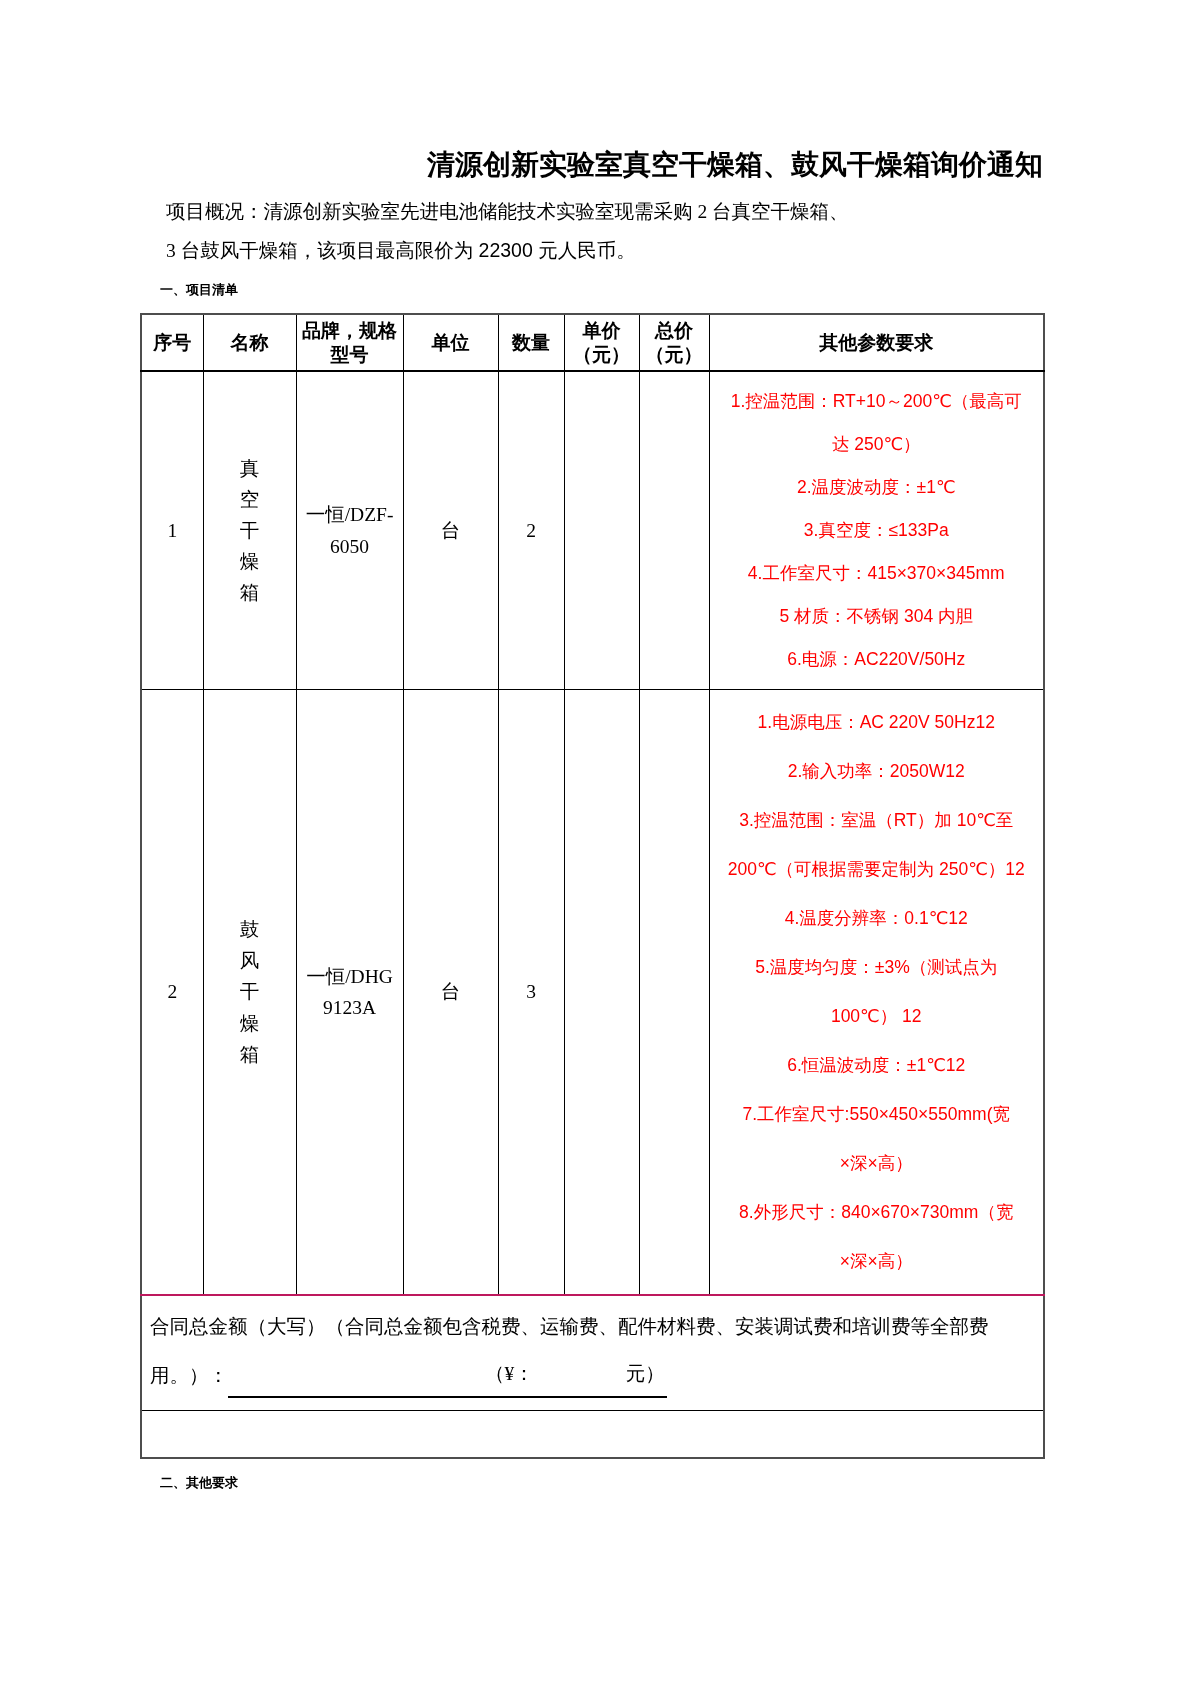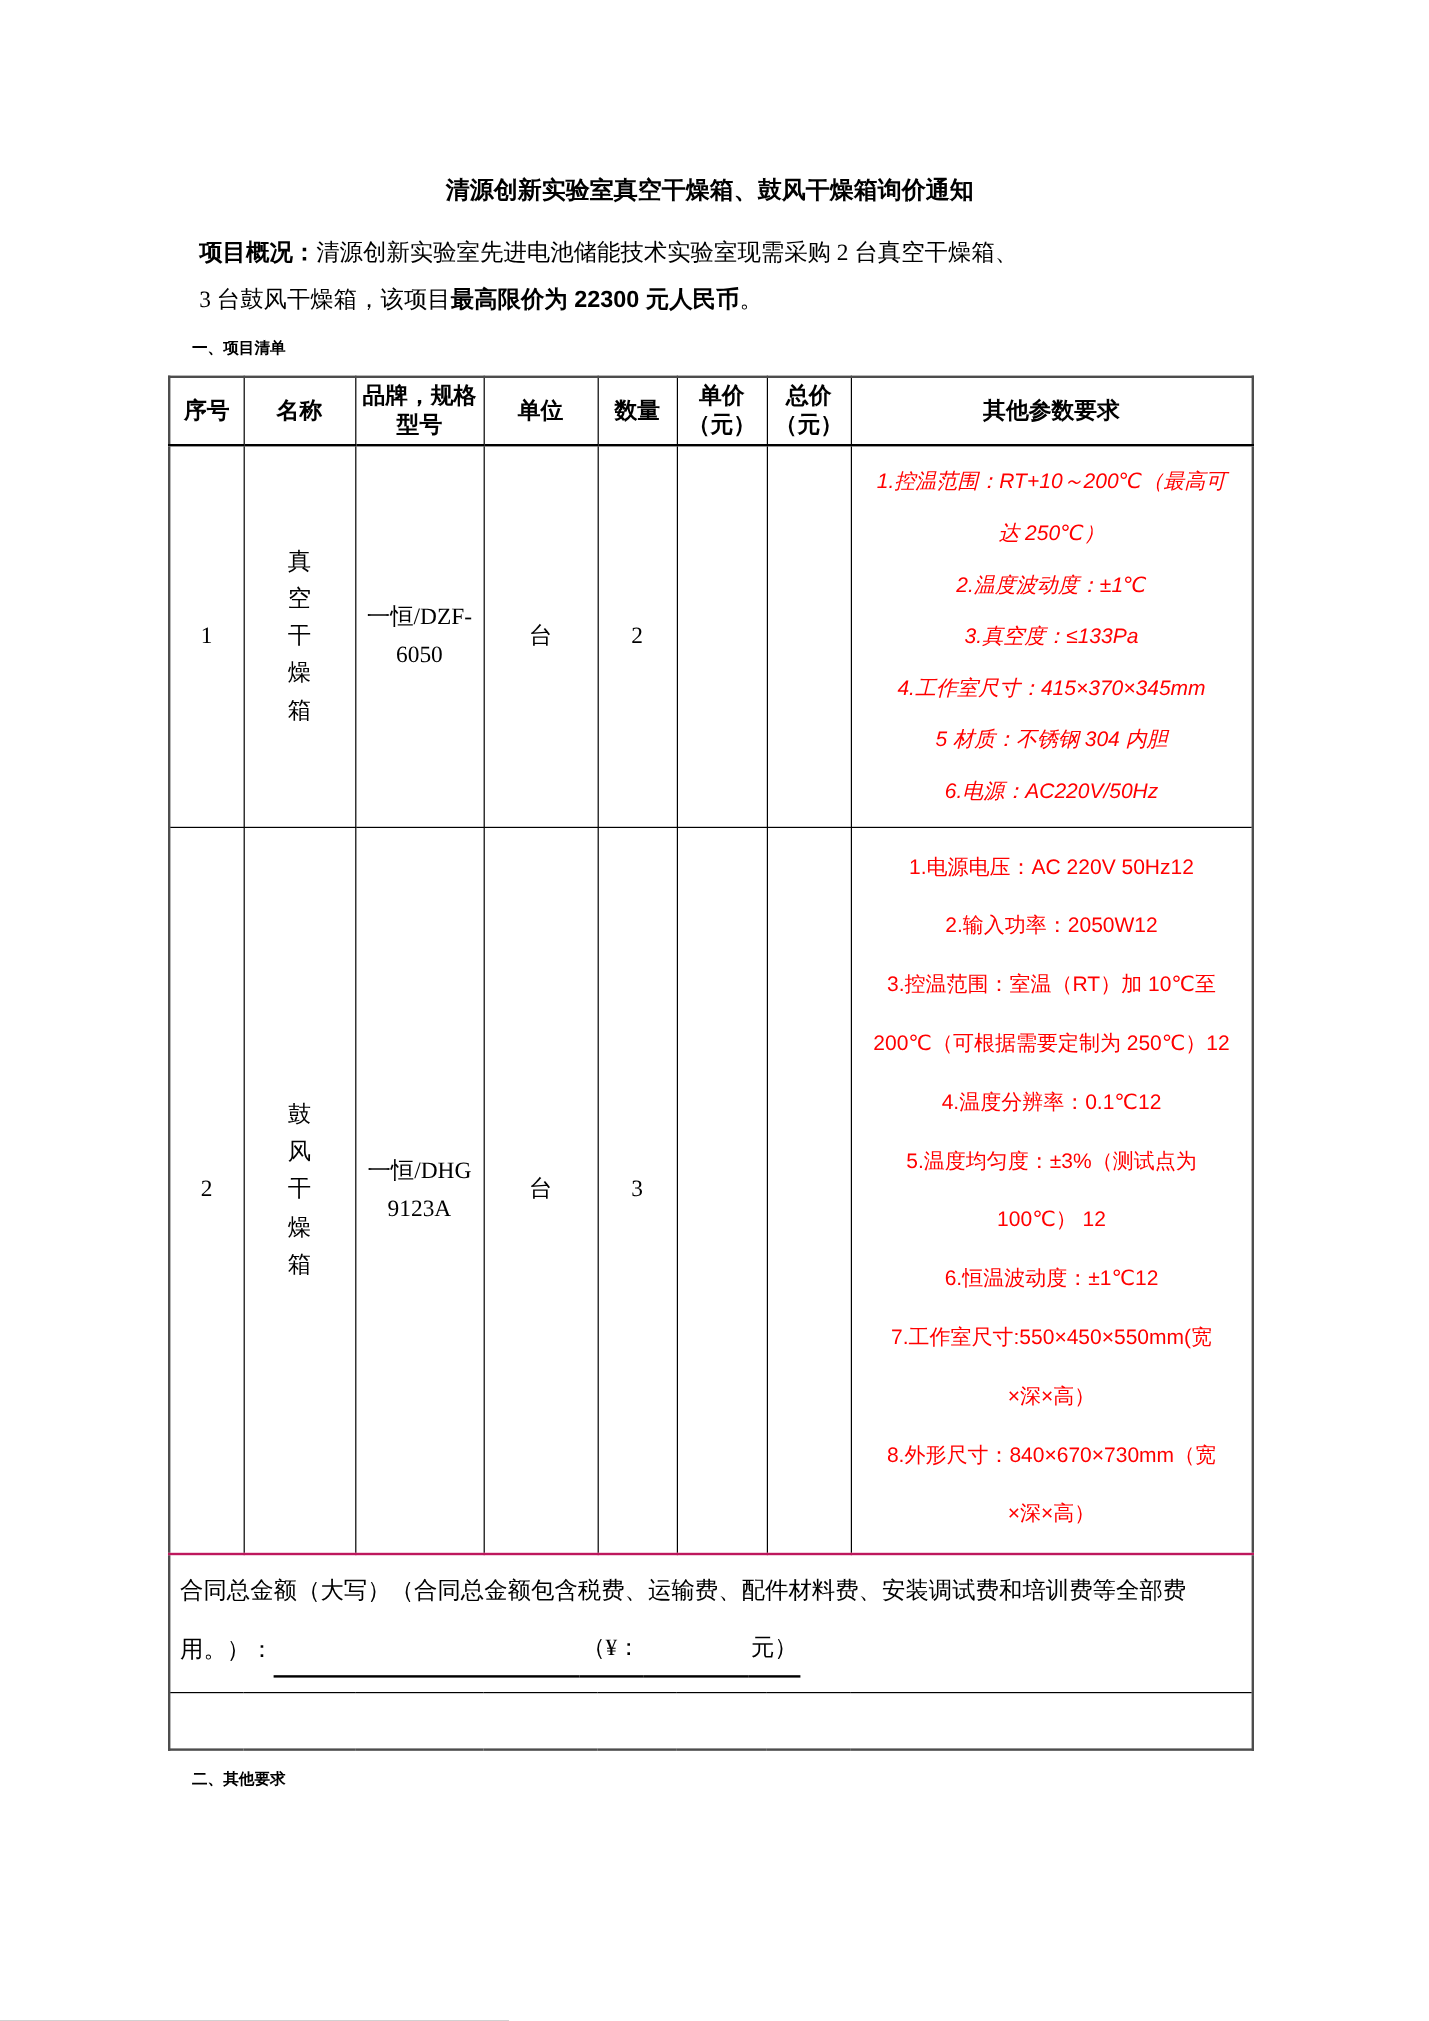--- a/index.html
+++ b/index.html
@@ -3,24 +3,24 @@
 <meta charset="utf-8">
 <style>
   * { margin:0; padding:0; box-sizing:border-box; }
   html,body { background:#888; }
   .page {
     position:relative; width:1191px; height:1684px; margin:0 auto;
     background:#ffffff; color:#000;
     font-family:"Liberation Serif","DejaVu Serif",serif;
     overflow:hidden;
   }
-  .hei { font-family:"Liberation Sans","DejaVu Sans",sans-serif; font-weight:bold;text-align:right; }
+  .hei { font-family:"Liberation Sans","DejaVu Sans",sans-serif; font-weight:normal;text-align:right; }
   .doc-title {
     position:absolute; top:147px; left:140px; width:903px;
-    text-align:center; font-size:20px; line-height:1.25;
+    text-align:right; font-size:28px; line-height:1.25;
     font-family:"Liberation Sans","DejaVu Sans",sans-serif; font-weight:bold;
   }
   .overview {
     position:absolute; top:192px; left:166px; width:880px;
     font-size:19.5px; line-height:38px;
   }
   .sec-heading {
     position:absolute; left:160px;
     font-family:"Liberation Sans","DejaVu Sans",sans-serif; font-weight:bold;
     font-size:13px;
@@ -47,21 +47,21 @@
   .items td.c {
     text-align:center; vertical-align:middle; font-size:19.5px; line-height:1.6;
   }
   .items td.name-cell { padding:0 28px; }
   .items td.brand-cell { padding:0 6px; }
   .items td.params-cell {
     vertical-align:middle; text-align:center;
     font-family:"Liberation Sans","DejaVu Sans",sans-serif;
     font-size:17.5px; padding:8px 2px;
   }
-  tr.item-row-1 .pline { line-height:43px;font-style:italic; }
+  tr.item-row-1 .pline { line-height:43px; }
   tr.item-row-2 .pline { line-height:49px; }
   tr.contract-row td {
     border-top:2px solid #be185d;
     font-size:19.5px; padding:6px 8px 12px 8px; vertical-align:top;
   }
   .contract-l1 { line-height:50px; }
   .contract-l2 { line-height:44px; }
   .ublk, .utxt { display:inline-block; vertical-align:bottom; border-bottom:2px solid #000; }
   .ublk1 { width:255px; height:26px; }
   .ublk2 { width:88px; height:26px; }

